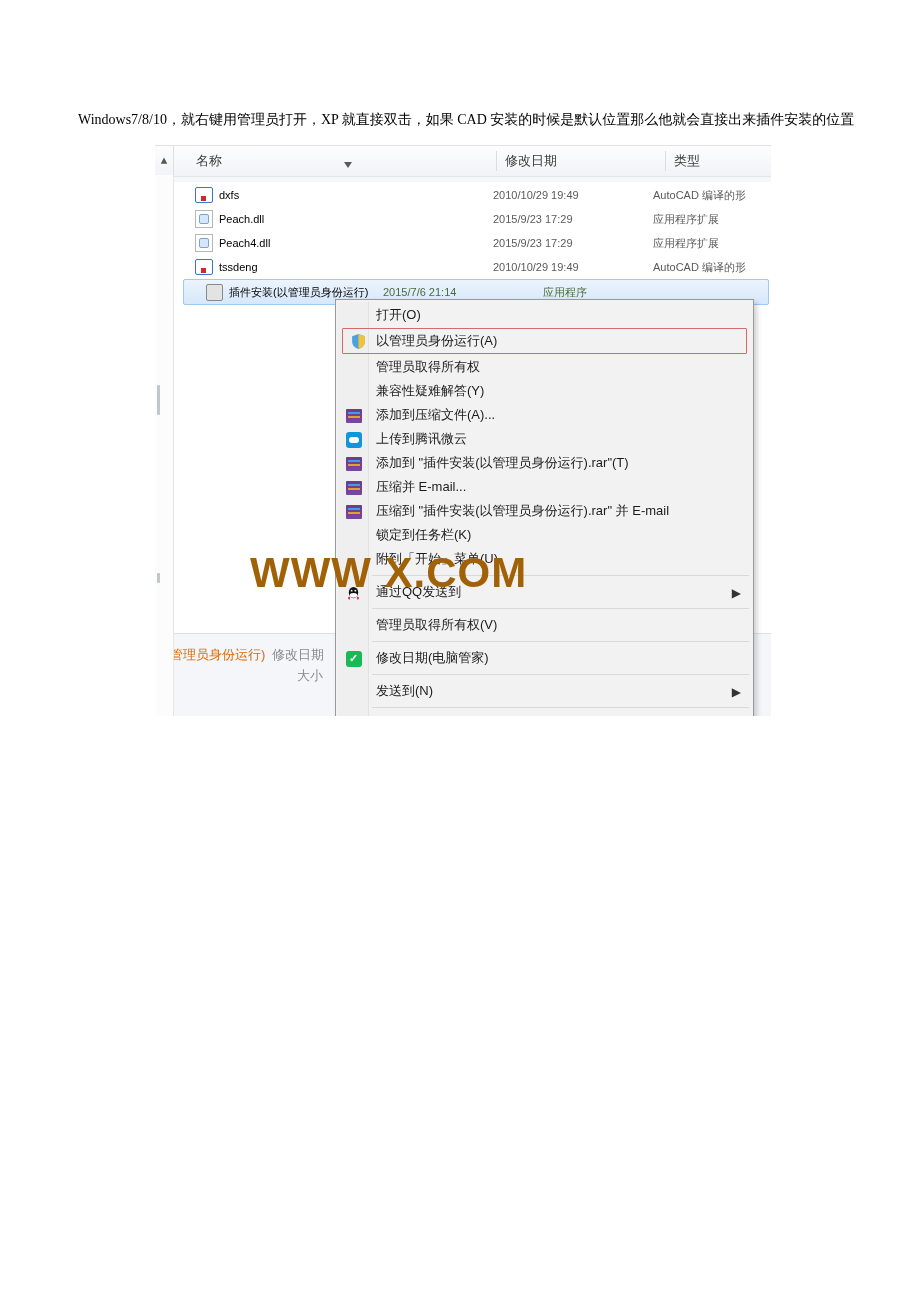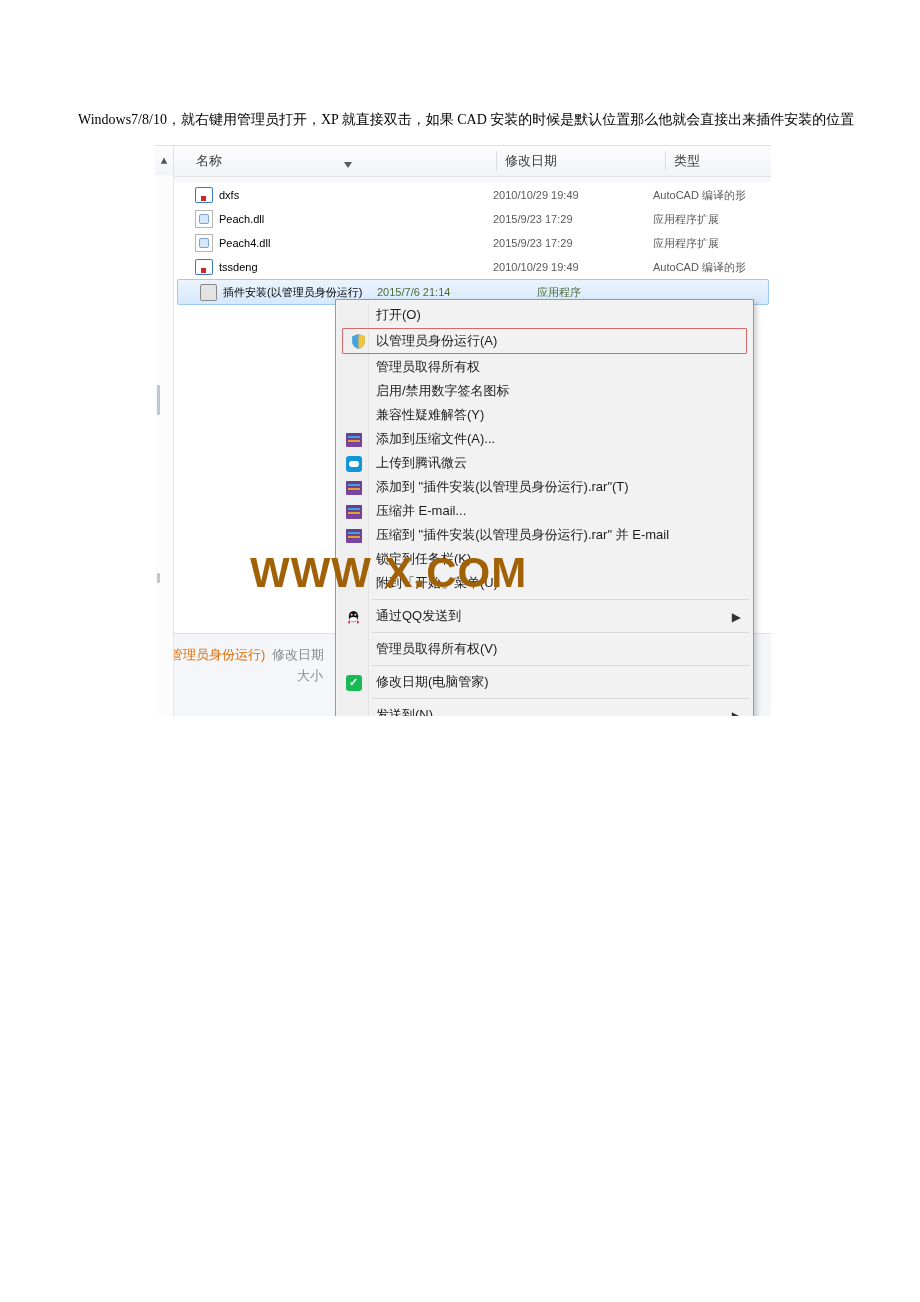--- a/index.html
+++ b/index.html
@@ -57,21 +57,21 @@
   .file-rows { padding: 6px 0 0 0; }
   .file-row {
     display:flex; align-items:center; height:24px;
     padding-left: 40px;
     font-size:11px;
   }
   .file-row .icon { width:18px; height:16px; display:flex; align-items:center; justify-content:center; margin-right:6px; }
   .file-row .fname { flex:0 0 274px; color:#000; }
   .file-row .fdate { flex:0 0 160px; color:#5a5a5a; }
   .file-row .ftype { flex:1 1 auto; color:#5a5a5a; white-space:nowrap; overflow:hidden; }
-  .file-row.selected { background: linear-gradient(#ecf4fd,#d6e8fb); border:1px solid #9ecaf0; border-radius:2px; margin-left:22px; padding-left:21px; margin-right:2px; }
+  .file-row.selected { background: linear-gradient(#ecf4fd,#d6e8fb); border:1px solid #9ecaf0; border-radius:2px; margin-left:28px; padding-left:21px; margin-right:2px; }
   .file-row.selected .fdate,.file-row.selected .ftype{ color:#4b6b3a; }
   .left-rail {
     position:absolute; left:0; top:30px; bottom:0; width:18px;
     border-right:1px solid #e6e6e6;
     background:#fcfcfc;
   }
   .rail-mark {
     position:absolute; left:2px; width:3px; height:30px; background:#bfc6cd;
     border-radius:1px;
   }
@@ -246,21 +246,20 @@
     <div class="ctx-item highlight">
       <span class="ctx-icon">
         <svg viewBox="0 0 16 16">
             <path d="M8 1 L14 3 V8 C14 12 11 14 8 15 C5 14 2 12 2 8 V3 Z" fill="#4aa3df"></path>
             <path d="M8 1 L14 3 V8 C14 12 11 14 8 15 V1 Z" fill="#f2c23a"></path>
           </svg>
       </span>
       <span>以管理员身份运行(A)</span>
     </div>
     <div class="ctx-item">管理员取得所有权</div>
-    <div class="ctx-item">启用/禁用数字签名图标</div>
     <div class="ctx-item">兼容性疑难解答(Y)</div>
 
     <div class="ctx-item">
       <span class="ctx-icon">
           <span class="ic-rar"></span>
         </span>
       <span>添加到压缩文件(A)...</span>
     </div>
     <div class="ctx-item">
       <span class="ctx-icon">

